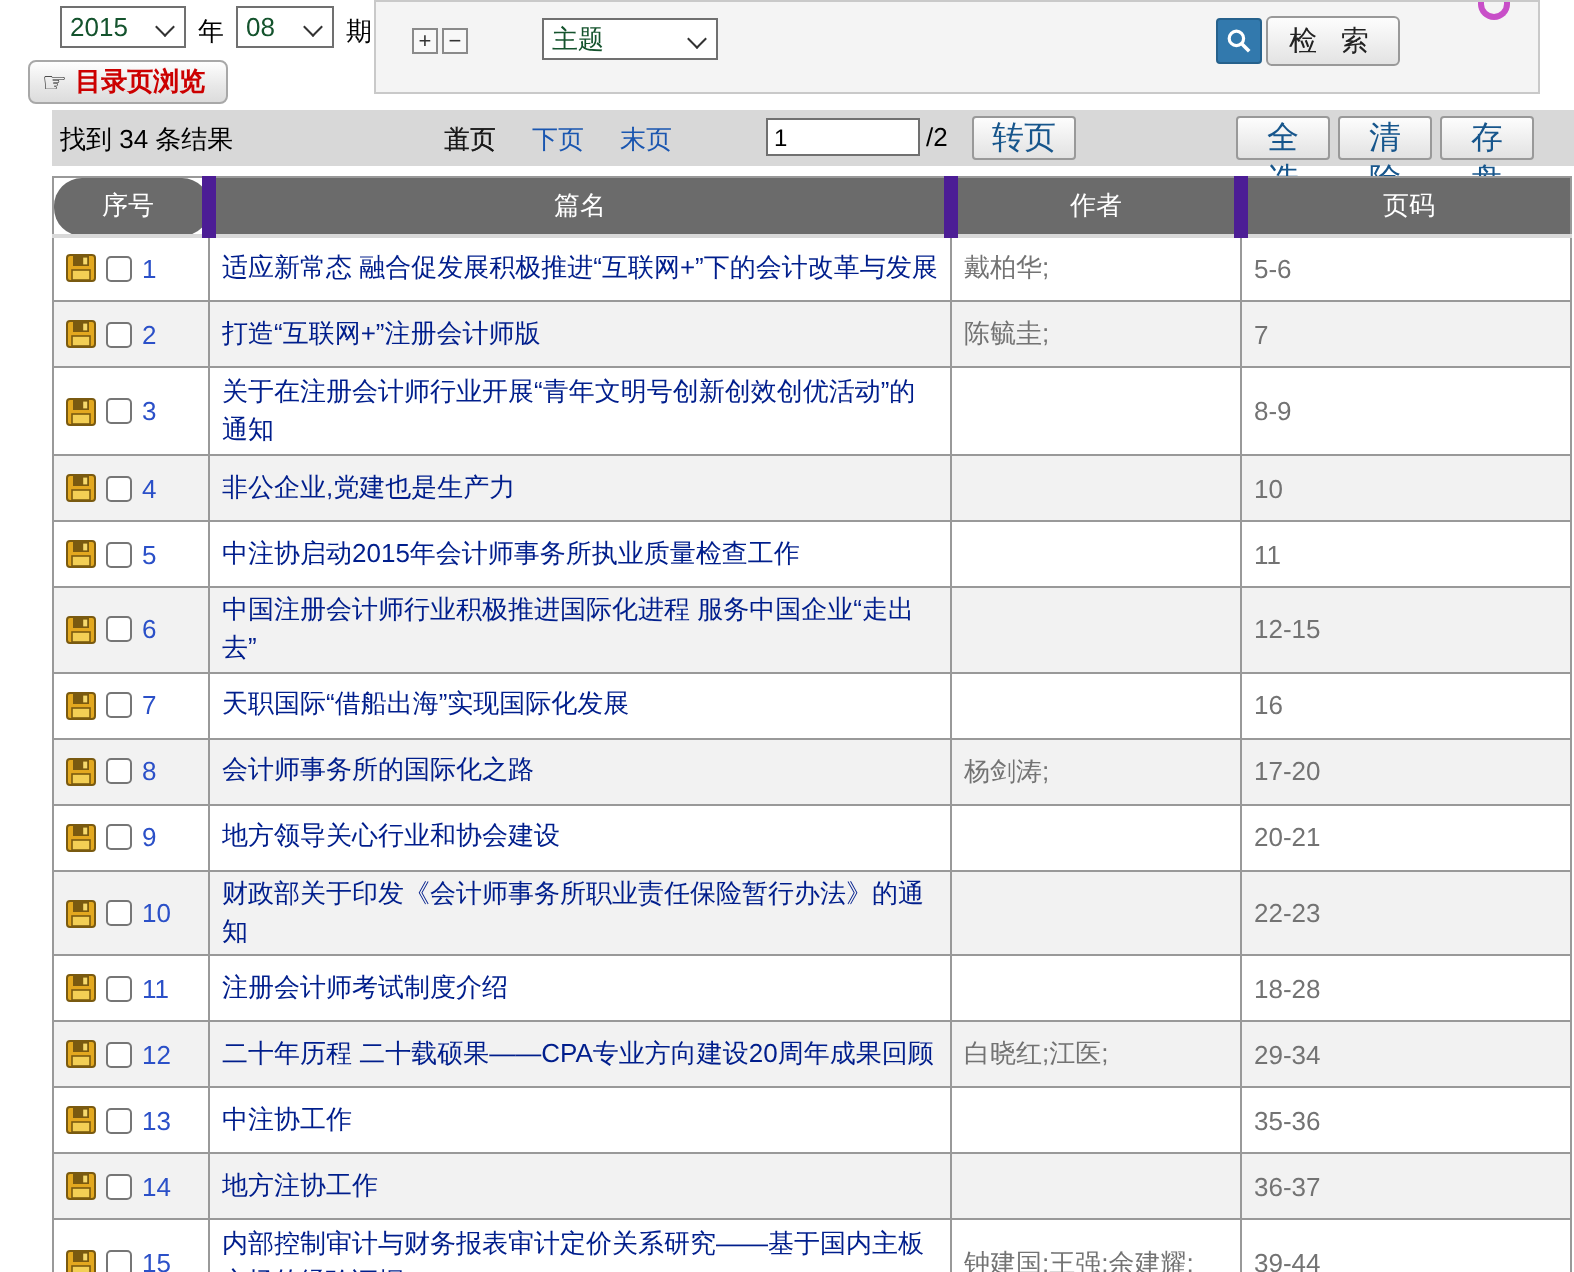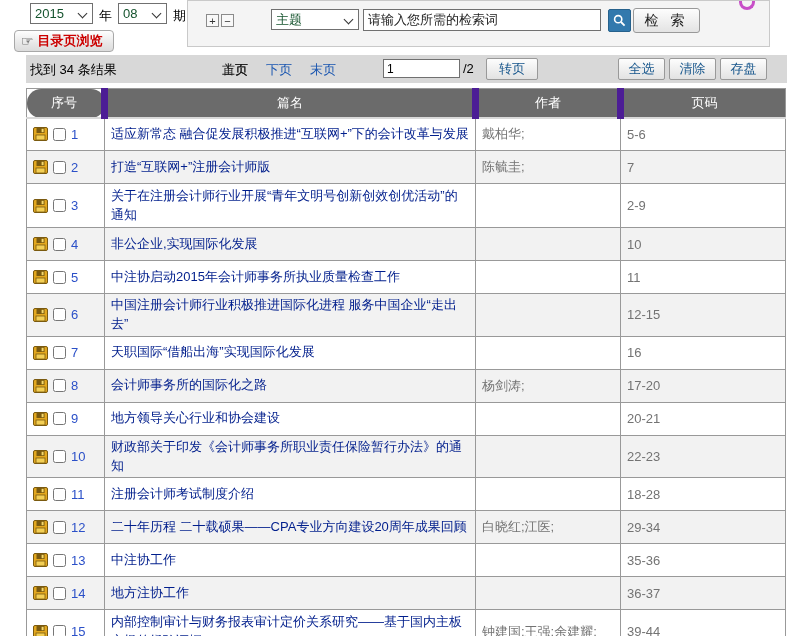--- a/index.html
+++ b/index.html
@@ -45,21 +45,21 @@
     background:#d8d8d8; font-size:13px; }
   .rb-item { position:absolute; top:6px; }
   .found { left:4px; color:#000; }
   .nav-link { color:#1a56b0; text-decoration:none; cursor:pointer; }
   .nav-dis { color:#1a1a1a; cursor:default; }
   .n-first { left:152px;margin-left:44px; } .n-prev { left:196px; } .n-next { left:240px; } .n-last { left:284px; }
   .page-input { position:absolute; left:357px; top:4px; width:77px; height:19px;
     border:1px solid #707070; font-size:12px; padding:0 3px; background:#fff; }
   .page-total { left:437px; color:#000; }
   .bar-btn { position:absolute; top:3px; height:22px; background:linear-gradient(#fdfdfd,#e2e2e2);
-    border:1px solid #999; border-radius:2px; font-size:13px; color:#17568c; cursor:pointer;
+    border:1px solid #999; border-radius:2px; font-size:16px; color:#17568c; cursor:pointer;
     padding:0 8px; }
   .go-page { left:460px; width:52px; }
   .b-all { left:592px; width:47px; } .b-clear { left:643px; width:47px; } .b-save { left:694px; width:47px; }
 
   
   .results-table { position:absolute; left:26px; top:88px; width:759px;
     border-collapse:collapse; table-layout:fixed; font-size:13px; }
   .results-table th, .results-table td { border:1px solid #999; overflow:hidden; }
   .results-table th { background:#6b6b6b; color:#fff; font-weight:normal; height:29px;
     font-size:13px; border-left:7px solid #4c1d95; border-bottom:2px solid #d9d9d9; }
@@ -99,21 +99,20 @@
       <span>目录页浏览</span>
     </button>
 
     <div class="search-panel">
       <button class="pm-btn" style="left:18px;">+</button>
       <button class="pm-btn" style="left:33px;">−</button>
       <div class="fake-select search-field">
         <span>主题</span>
         <span class="chev"></span>
       </div>
-      <input class="search-input" type="text" value="请输入您所需的检索词" style="">
       <button class="mag-btn">
         <span style="display:flex;">
           <svg width="13" height="13" viewBox="0 0 13 13">
             <circle cx="5.2" cy="5.2" r="3.6" fill="none" stroke="#fff" stroke-width="1.6"></circle>
             <line x1="8" y1="8" x2="11.6" y2="11.6" stroke="#fff" stroke-width="1.8"></line>
           </svg>
         </span>
       </button>
       <button class="go-search-btn">检 索</button>
       <div class="logo-arc"></div>
@@ -192,38 +191,38 @@
               <rect x="8.6" y="1.8" width="2" height="3.4" fill="#f6d96d"></rect>
               <rect x="3" y="8" width="9" height="5" fill="#f3cf55" stroke="#7a5a10" stroke-width="0.8"></rect>
             </svg>
           </span>
           <input type="checkbox" class="cb" style="">
           <span class="rownum">3</span>
         </span>
       </td>
       <td class="c1"><a class="title">关于在注册会计师行业开展“青年文明号创新创效创优活动”的通知</a></td>
       <td class="c2"><span></span></td>
-      <td class="c3"><span>2-9</span></td>
+      <td class="c3"><span>8-9</span></td>
     </tr>
         <tr class="alt">
       <td class="c0">
         <span class="cell-num">
           <span class="floppy">
             <svg width="15" height="14" viewBox="0 0 15 14">
               <rect x="0.5" y="0.5" width="14" height="13" rx="1.5" fill="#e3a81f" stroke="#7a5a10"></rect>
               <rect x="3.5" y="1" width="8" height="5" fill="#7a5a10"></rect>
               <rect x="8.6" y="1.8" width="2" height="3.4" fill="#f6d96d"></rect>
               <rect x="3" y="8" width="9" height="5" fill="#f3cf55" stroke="#7a5a10" stroke-width="0.8"></rect>
             </svg>
           </span>
           <input type="checkbox" class="cb" style="">
           <span class="rownum">4</span>
         </span>
       </td>
-      <td class="c1"><a class="title">非公企业,实现国际化发展</a></td>
+      <td class="c1"><a class="title">非公企业,党建也是生产力</a></td>
       <td class="c2"><span></span></td>
       <td class="c3"><span>10</span></td>
     </tr>
         <tr>
       <td class="c0">
         <span class="cell-num">
           <span class="floppy">
             <svg width="15" height="14" viewBox="0 0 15 14">
               <rect x="0.5" y="0.5" width="14" height="13" rx="1.5" fill="#e3a81f" stroke="#7a5a10"></rect>
               <rect x="3.5" y="1" width="8" height="5" fill="#7a5a10"></rect>

